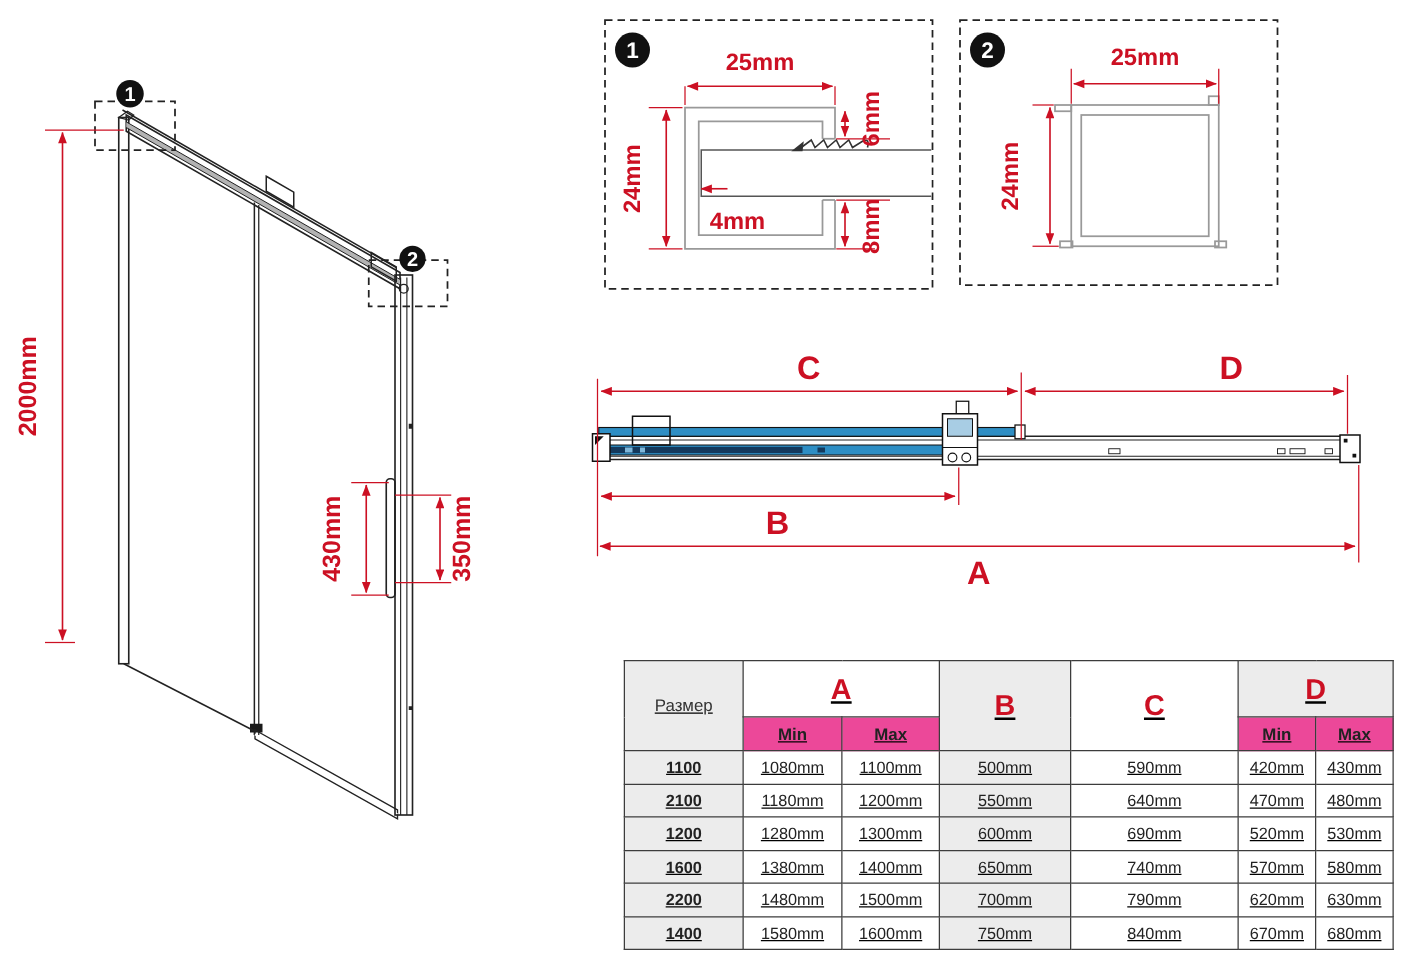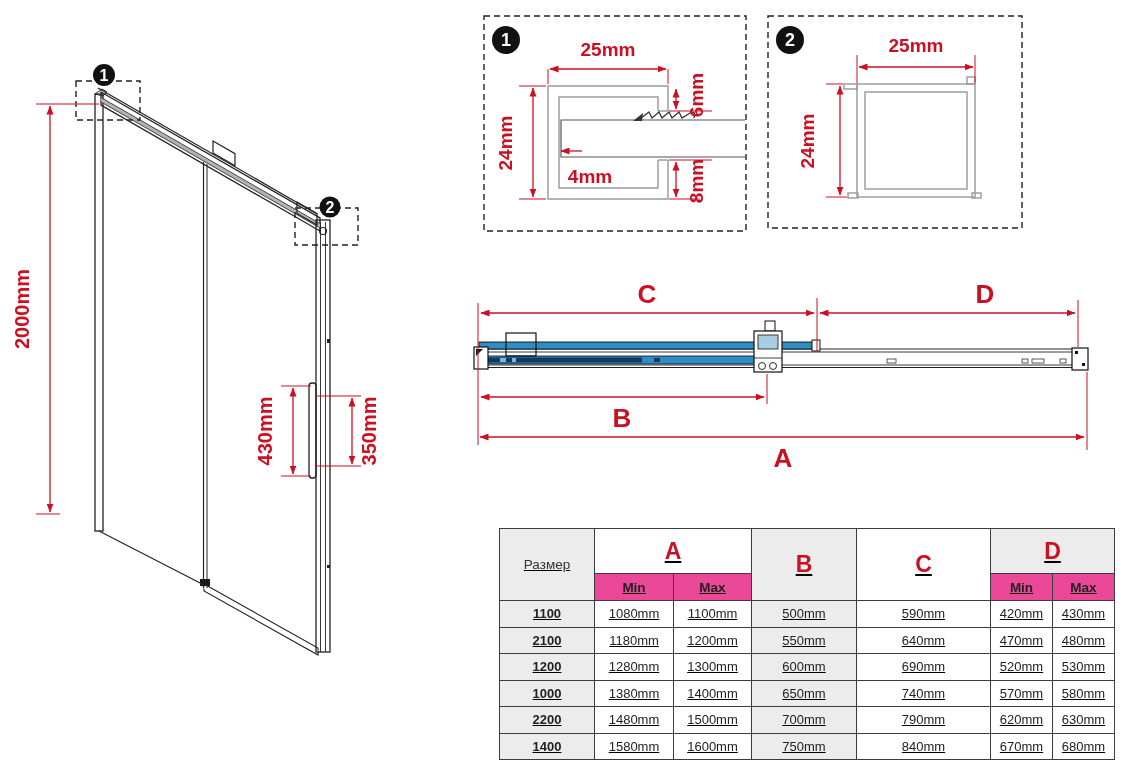--- a/index.html
+++ b/index.html
@@ -320,21 +320,21 @@
     <tr class="datarow">
       <td class="shade rowsize">1200</td>
       <td>1280mm</td>
       <td>1300mm</td>
       <td class="shade">600mm</td>
       <td>690mm</td>
       <td>520mm</td>
       <td>530mm</td>
     </tr>
     <tr class="datarow">
-      <td class="shade rowsize">1000</td>
+      <td class="shade rowsize">1600</td>
       <td>1380mm</td>
       <td>1400mm</td>
       <td class="shade">650mm</td>
       <td>740mm</td>
       <td>570mm</td>
       <td>580mm</td>
     </tr>
     <tr class="datarow">
       <td class="shade rowsize">2200</td>
       <td>1480mm</td>

